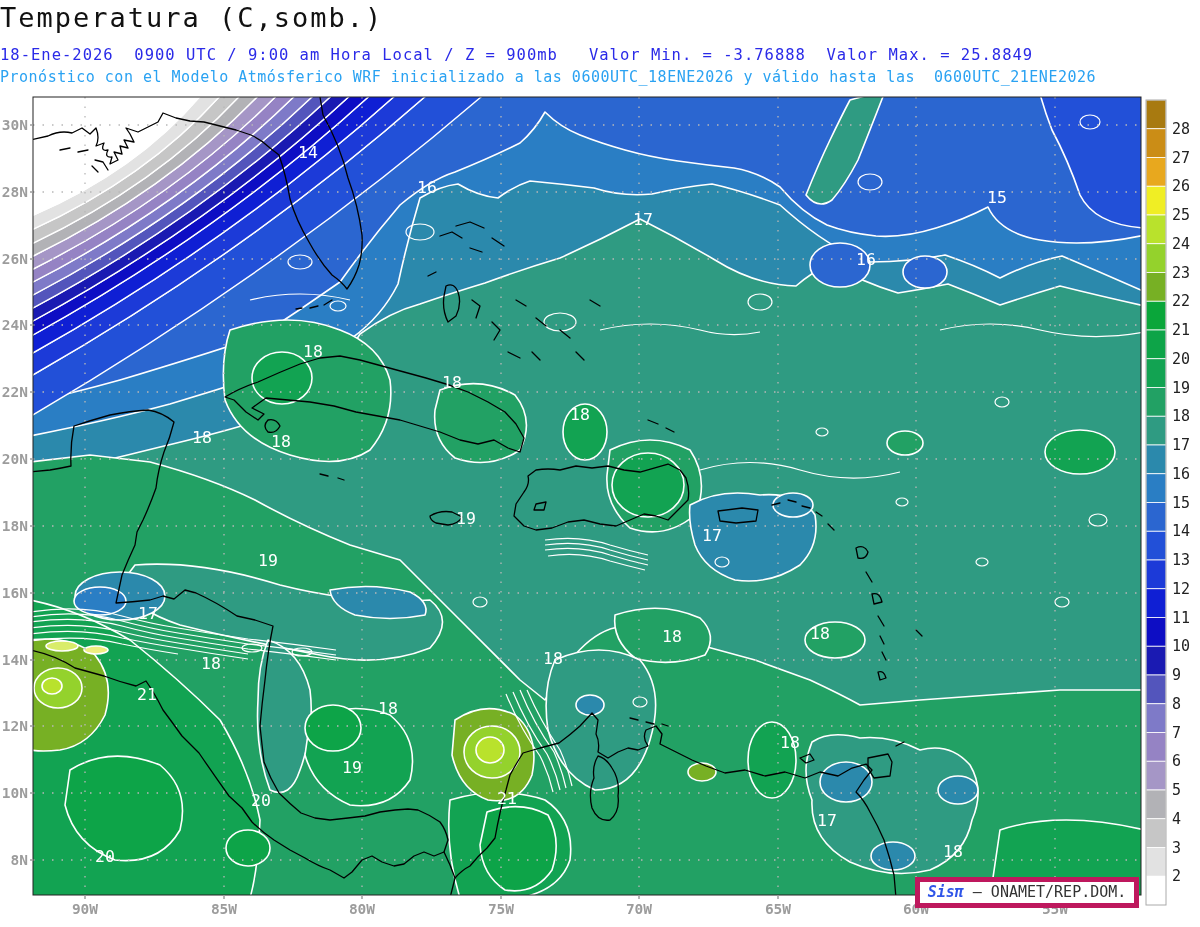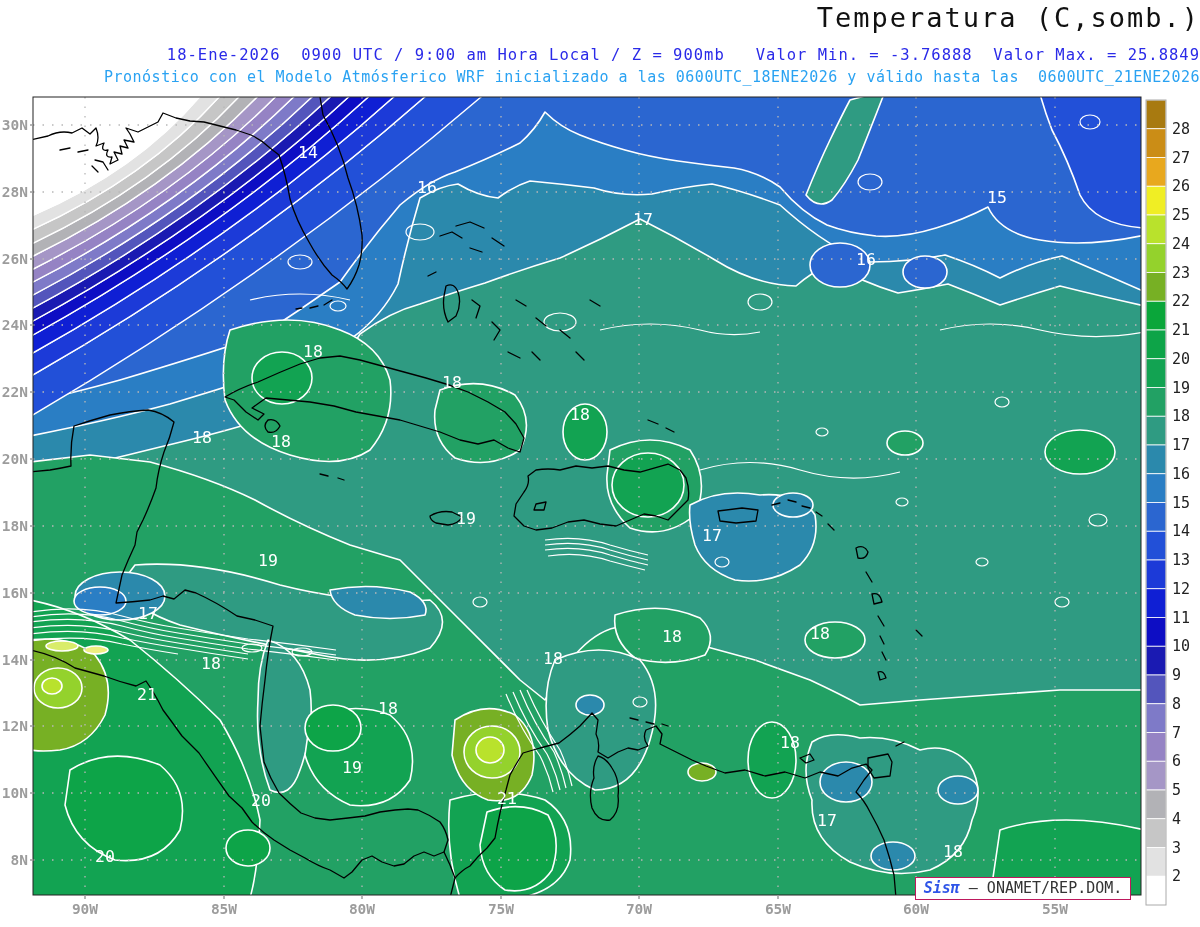--- a/index.html
+++ b/index.html
@@ -1,24 +1,24 @@
 <!DOCTYPE html>
 <html><head>
 <meta charset="utf-8">
 <style>
   html,body{margin:0;padding:0;background:#fff;}
   .stage{position:relative;width:1200px;height:927px;background:#ffffff;
          font-family:"DejaVu Sans Mono","Liberation Mono",monospace;overflow:hidden;}
-  .hdr{position:absolute;left:0;width:100%;text-align:right;white-space:pre;}
+  .hdr{position:absolute;left:0;width:100%;text-align:left;white-space:pre;}
   .title{top:2px;font-size:27px;letter-spacing:2px;color:#111;}
   .sub1{top:46px;font-size:15.5px;letter-spacing:1px;color:#2a2ae8;}
   .sub2{top:68px;font-size:15px;letter-spacing:0.5px;color:#2aa2f2;}
   svg{position:absolute;left:0;top:0;}
   .watermark{position:absolute;left:915px;top:877px;width:214px;height:21px;
-             background:#fff;border:1px solid #be185d;box-shadow:0 0 0 1px #fff inset;
+             background:#fff;border:5px solid #be185d;box-shadow:0 0 0 1px #fff inset;
              font-size:15px;line-height:21px;text-align:center;white-space:pre;}
   .wm-brand{color:#2f55e8;font-weight:bold;font-style:italic;}
   .wm-org{color:#333;}
 </style>
 </head>
 <body>
 
 <div class="stage">
 
   <div class="hdr title">Temperatura (C,somb.)</div>

